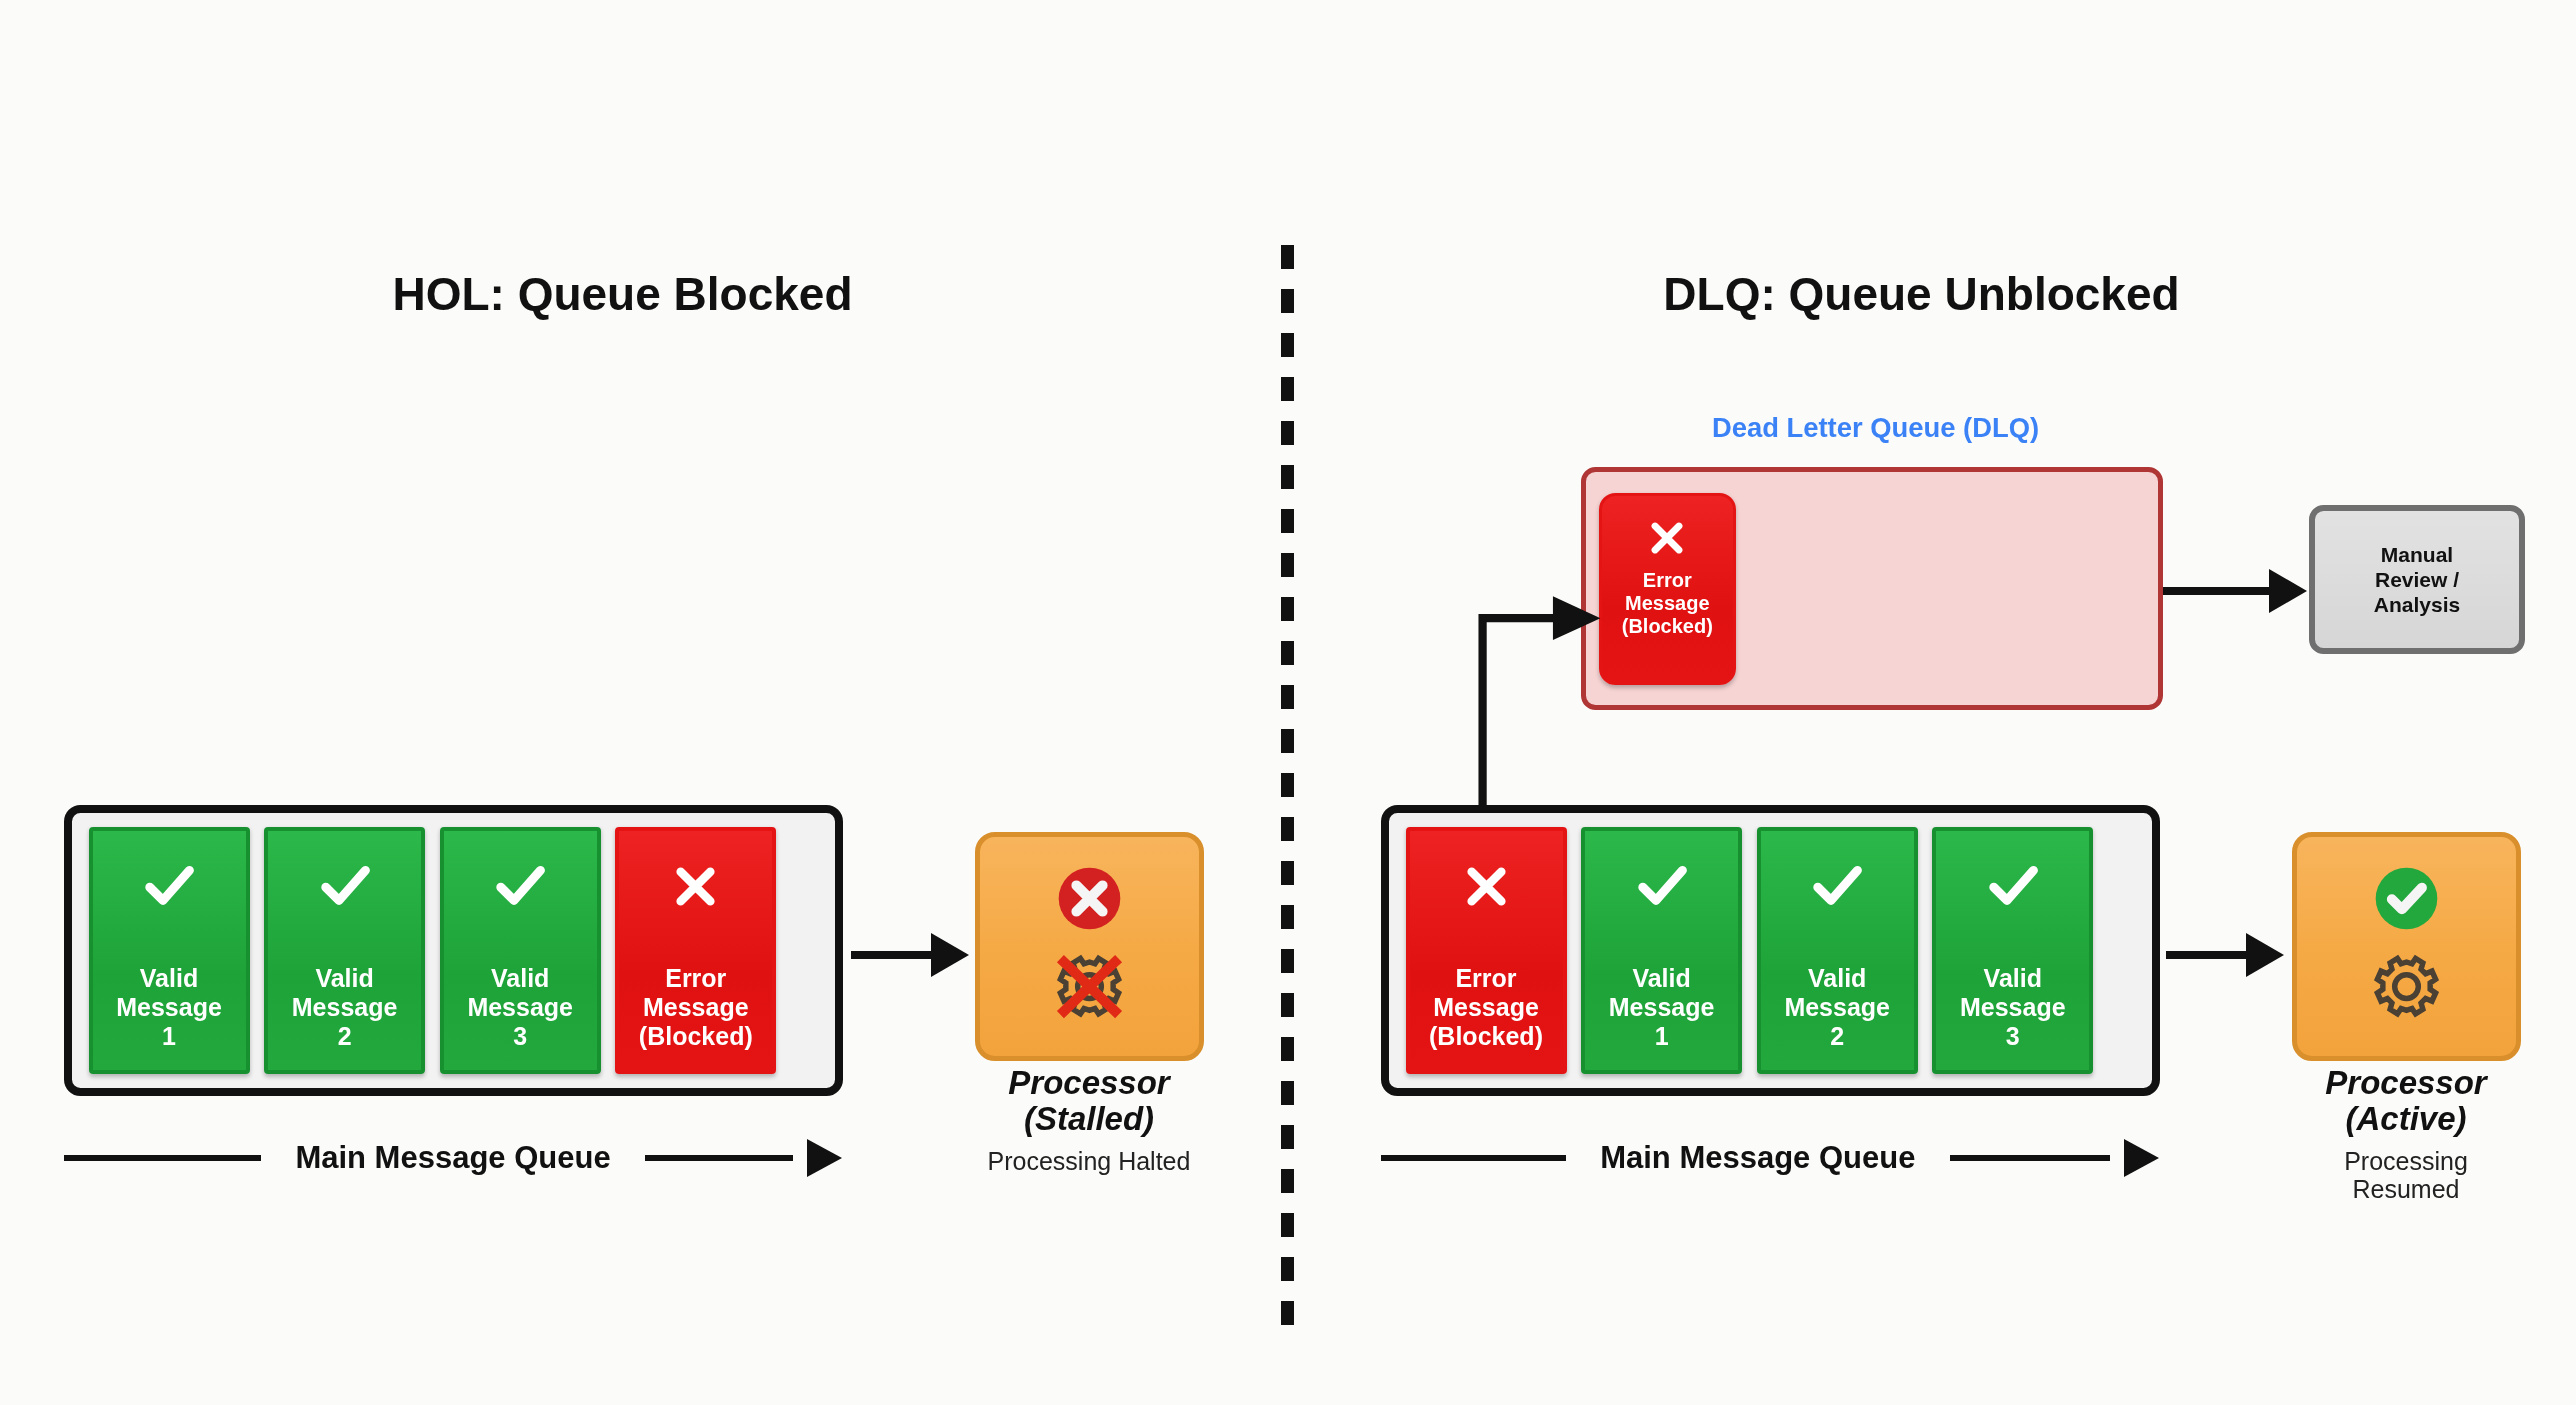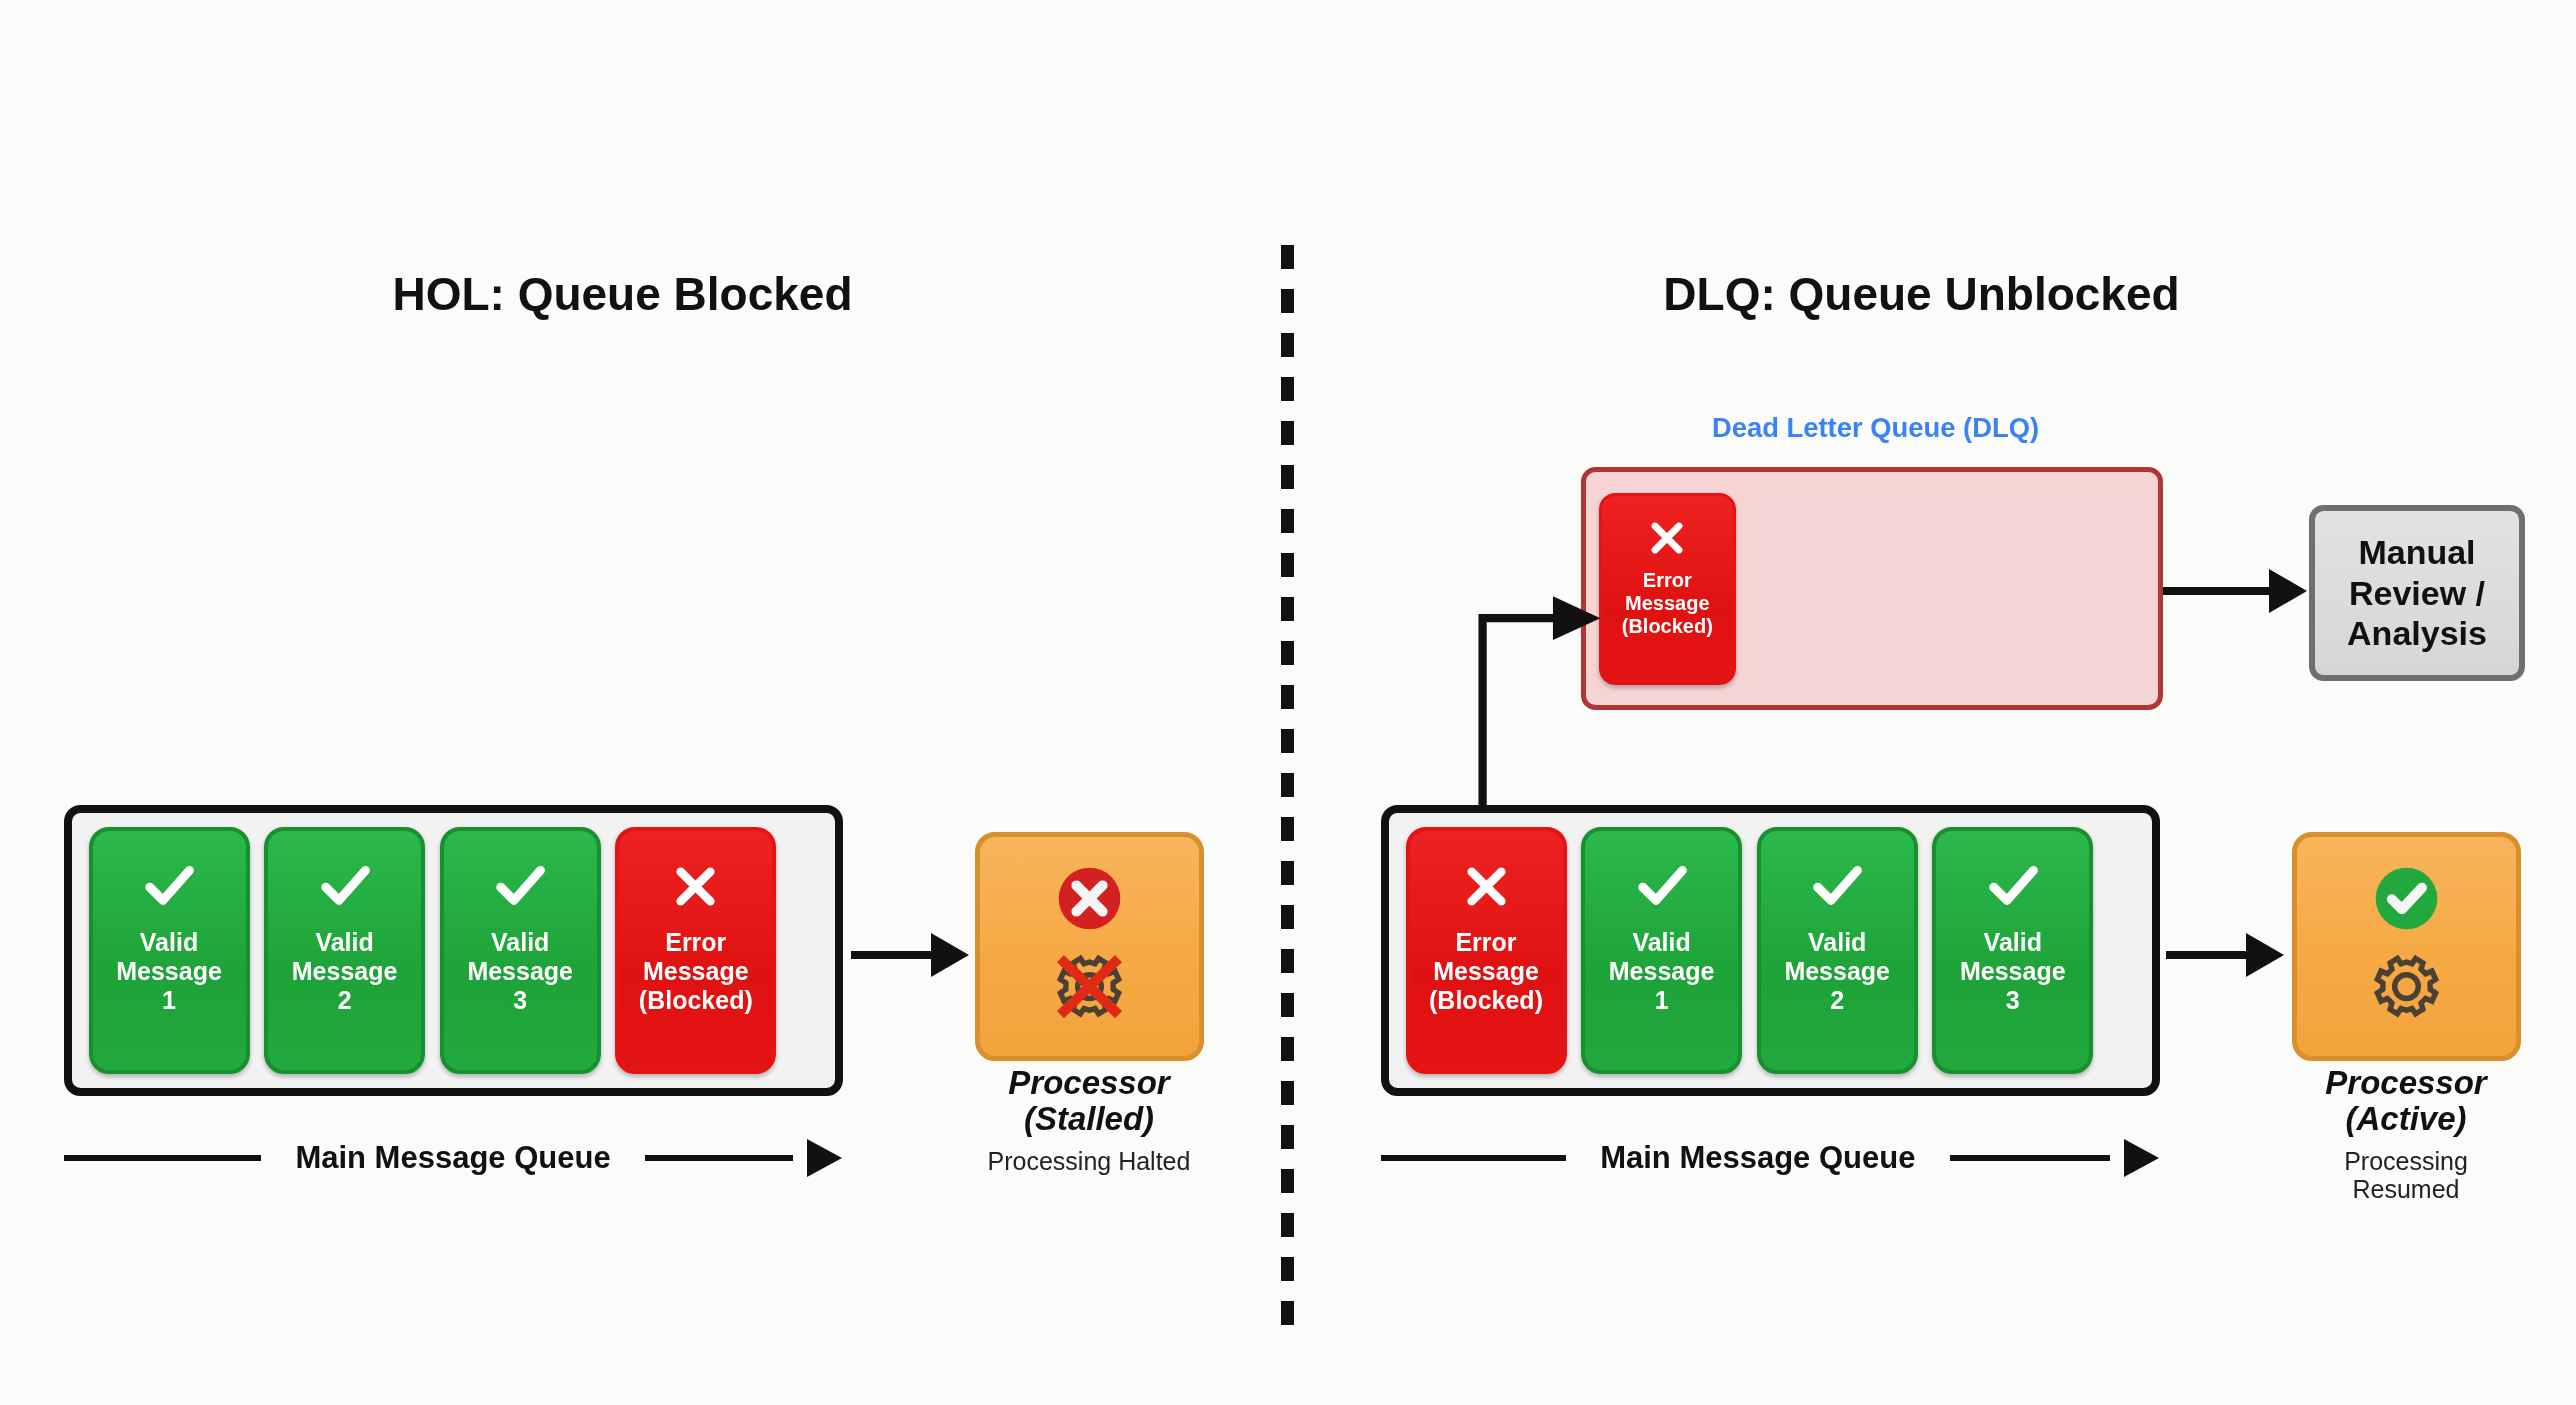--- a/index.html
+++ b/index.html
@@ -65,29 +65,30 @@
     align-items: center;
     padding: 12.8px 16.5px;
     gap: 14.6px;
   }
 
   
   .msg-card {
     box-sizing: border-box;
     width: 161px;
     height: 247px;
-    border-radius: 20px;
+    border-radius: 4px;
     display: flex;
     flex-direction: column;
     align-items: center;
     justify-content: flex-start;
     padding-top: 22px;
     color: #ffffff;
     text-align: center;
     box-shadow: 0 2.7px 4.6px rgba(0,0,0,0.25);
+    gap: 36px;
   }
   .msg-card.valid {
     background: linear-gradient(180deg, #2cb84a 0%, #1ea338 60%, #22a83d 100%);
     border: 4.6px solid #179030;
   }
   .msg-card.error {
     background: linear-gradient(180deg, #ee2222 0%, #e01111 60%, #e51414 100%);
     border: 4.6px solid #e51414;
   }
   .msg-glyph {
@@ -209,29 +210,29 @@
     box-shadow: 0 2.7px 4.6px rgba(0,0,0,0.25);
   }
   .dlq-card .msg-glyph { font-size: 46px; height: 51px; margin-bottom: 5.5px; }
   .dlq-card .msg-label { font-size: 20px; }
 
   
   .manual-box {
     position: absolute;
     box-sizing: border-box;
     width: 216px;
-    height: 176px;
+    height: 149px;
     background: linear-gradient(180deg, #e2e2e2 0%, #d6d6d6 100%);
     border: 6.4px solid #6f6f6f;
     border-radius: 14.6px;
     display: flex;
     align-items: center;
     justify-content: center;
     text-align: center;
-    font-size: 34px;
+    font-size: 21px;
     font-weight: bold;
     color: #111111;
     line-height: 1.2;
     white-space: pre-line;
   }
 
   
   .arrow-h {
     position: absolute;
     display: flex;

